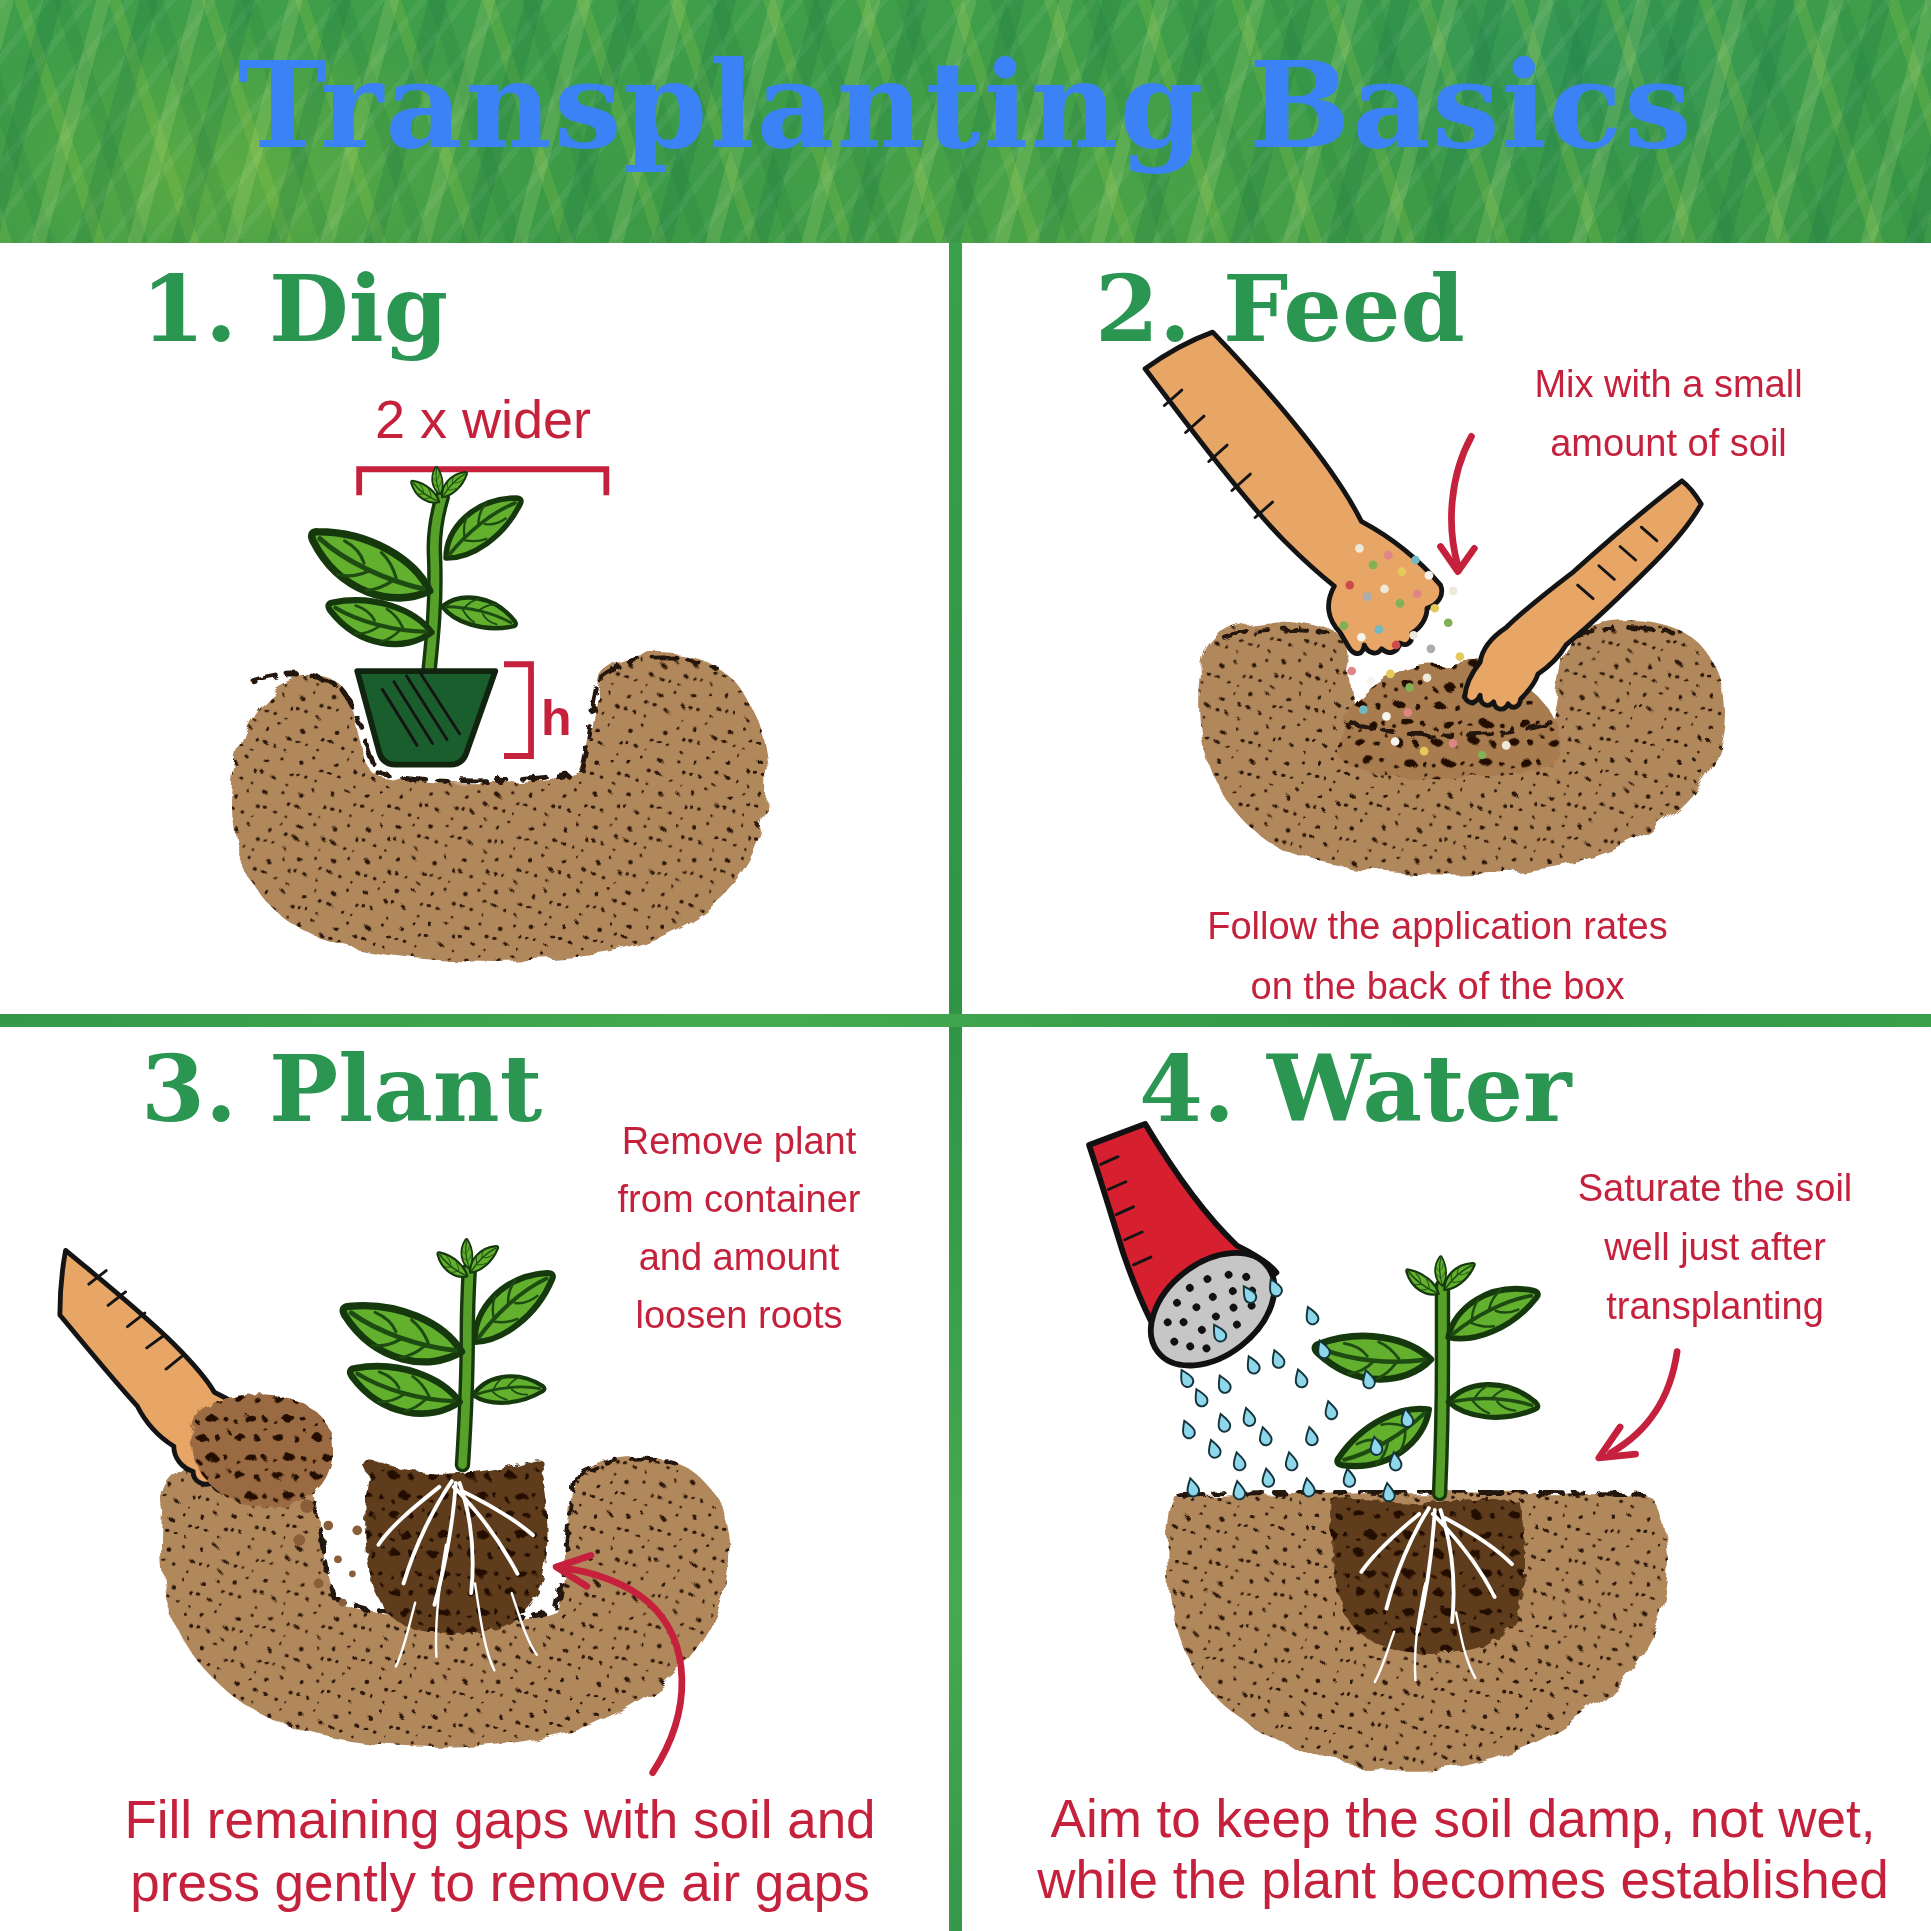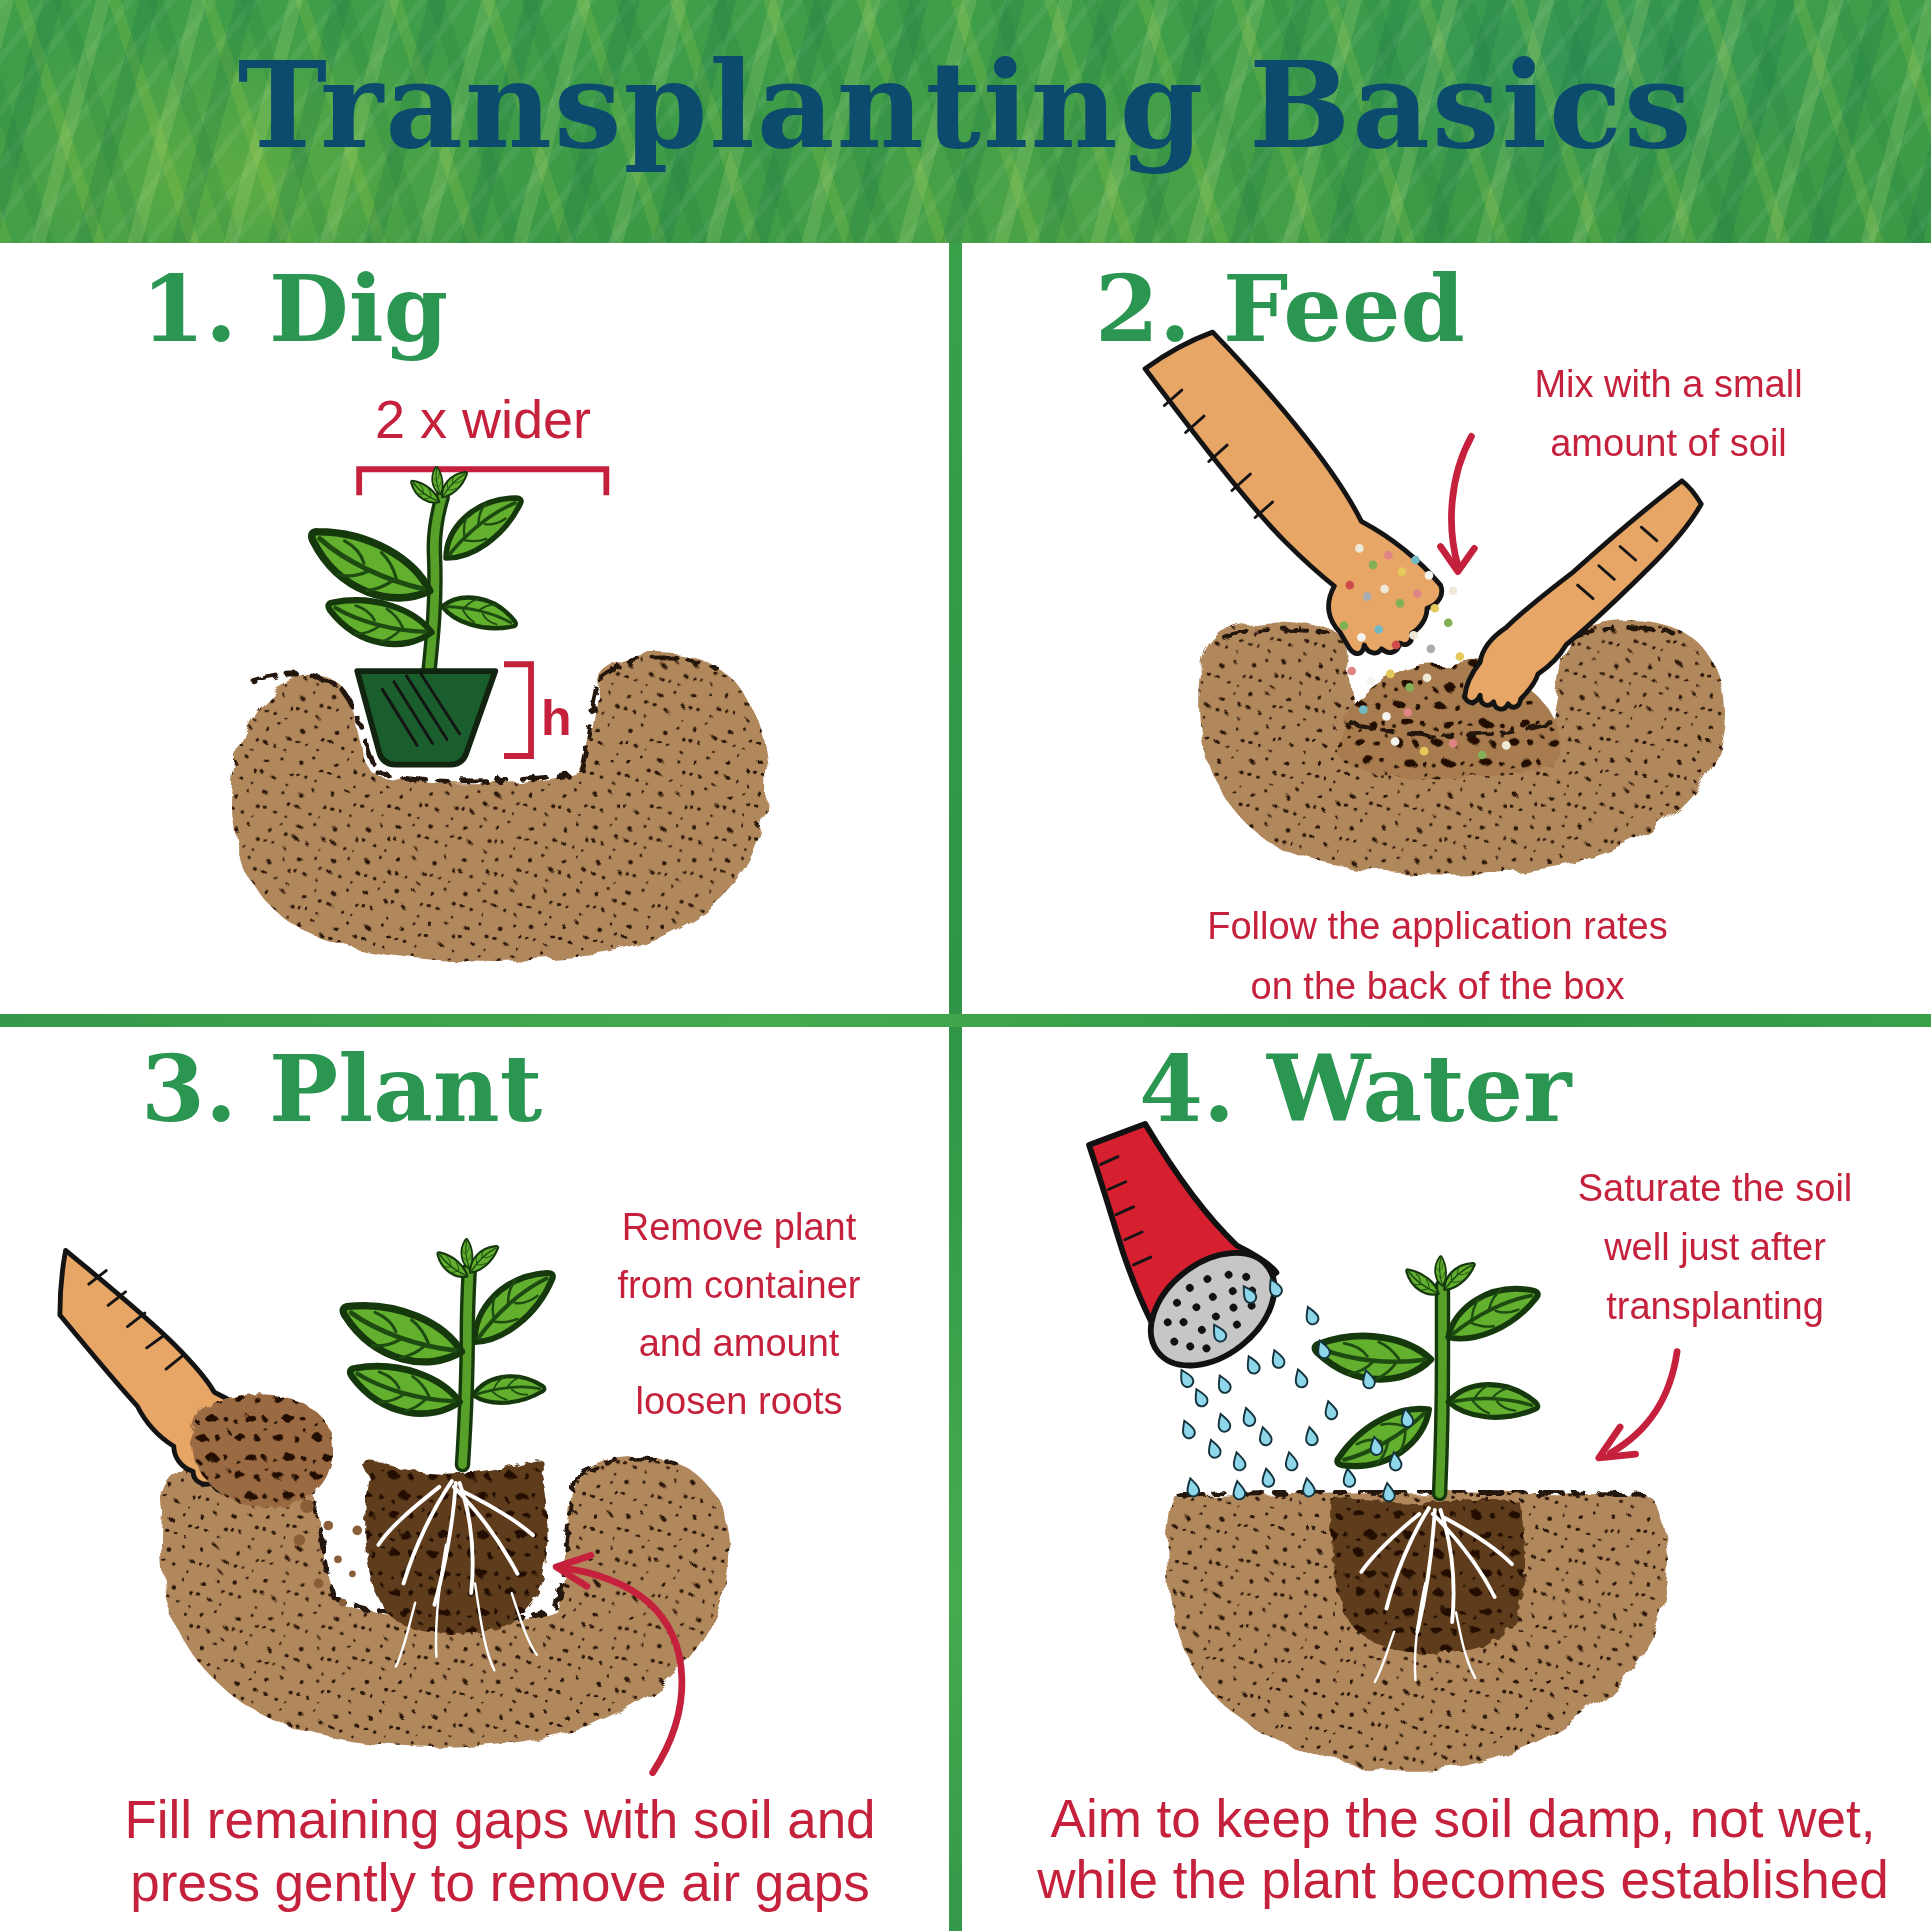--- a/index.html
+++ b/index.html
@@ -30,41 +30,41 @@
       repeating-linear-gradient(105deg, rgba(235,245,150,.14) 0 13.5px, transparent 13.5px 42px, rgba(16,108,66,.20) 42px 60px, transparent 60px 93px),
       repeating-linear-gradient(72deg, rgba(168,208,70,.18) 0 11.6px, transparent 11.6px 37px, rgba(24,118,60,.16) 37px 52px, transparent 52px 89px),
       repeating-linear-gradient(128deg, rgba(255,255,255,.06) 0 6.8px, transparent 6.8px 33px),
       radial-gradient(444px 203px at 82% 25%, rgba(36,140,110,.38), transparent 70%),
       radial-gradient(406px 232px at 12% 75%, rgba(155,205,62,.34), transparent 72%),
       radial-gradient(483px 251px at 55% 95%, rgba(120,190,70,.28), transparent 75%),
       linear-gradient(180deg,#3f9e49,#3c9a47);
   }
   #title{position:absolute;left:0;top:33px;width:1931px;text-align:center;
     font-family:"DejaVu Serif", serif;font-weight:bold;font-size:120px;line-height:1.2;
-    color:#0c4a6e;letter-spacing:1.9px;}
+    color:#3b82f6;letter-spacing:1.9px;}
   
   .divider{position:absolute;background:linear-gradient(90deg,#35984a,#46ab4f 40%,#2f9446 75%,#3aa04a);}
   #divider-v{left:949px;top:243px;width:12.6px;height:1688px;
     background:linear-gradient(180deg,#3aa04a,#2f9446 45%,#46ab4f 80%,#35984a);}
   #divider-h{left:0;top:1014px;width:1931px;height:12.6px;}
   
   .q-heading{position:absolute;font-family:"DejaVu Serif", serif;font-weight:bold;
     font-size:92px;line-height:1;color:var(--heading-green);text-align:left;}
   #q1-heading{left:141px;top:263px;width:579px;}
   #q2-heading{left:1095px;top:263px;width:579px;}
   #q3-heading{left:141px;top:1043px;width:579px;}
   #q4-heading{left:1139px;top:1043px;width:579px;}
   
   .red-note{position:absolute;color:var(--accent-red);text-align:center;
     font-size:38px;line-height:59px;font-weight:normal;}
   #q1-width-label{left:338px;top:390px;width:290px;font-size:54px;}
   #q1-height-label{left:541px;top:689px;width:77px;text-align:left;font-size:50px;font-weight:bold;}
   #q2-annotation{left:1410px;top:355px;width:517px;}
   #q2-caption{left:1037px;top:896px;width:801px;line-height:60px;}
-  #q3-annotation{left:546px;top:1198px;width:386px;line-height:58px;}
+  #q3-annotation{left:546px;top:1112px;width:386px;line-height:58px;}
   #q3-caption{left:75px;top:1788px;width:850px;font-size:53px;line-height:63px;}
   #q4-annotation{left:1522px;top:1159px;width:386px;line-height:59px;}
   #q4-caption{left:1019px;top:1788px;width:888px;font-size:53px;line-height:61px;}
   
   #art{position:absolute;left:0;top:0;width:1931px;height:1931px;}
   .lf{fill:var(--leaf);stroke:var(--leaf-outline);stroke-width:6;stroke-linejoin:round;}
   .vn{fill:none;stroke:#1d4b12;stroke-width:4;stroke-linecap:round;}
   .vn2{fill:none;stroke:#1d4b12;stroke-width:2.5;stroke-linecap:round;}
   .stem-o{fill:none;stroke:var(--leaf-outline);stroke-width:16;stroke-linecap:round;}
   .stem{fill:none;stroke:var(--stem);stroke-width:9;stroke-linecap:round;}

